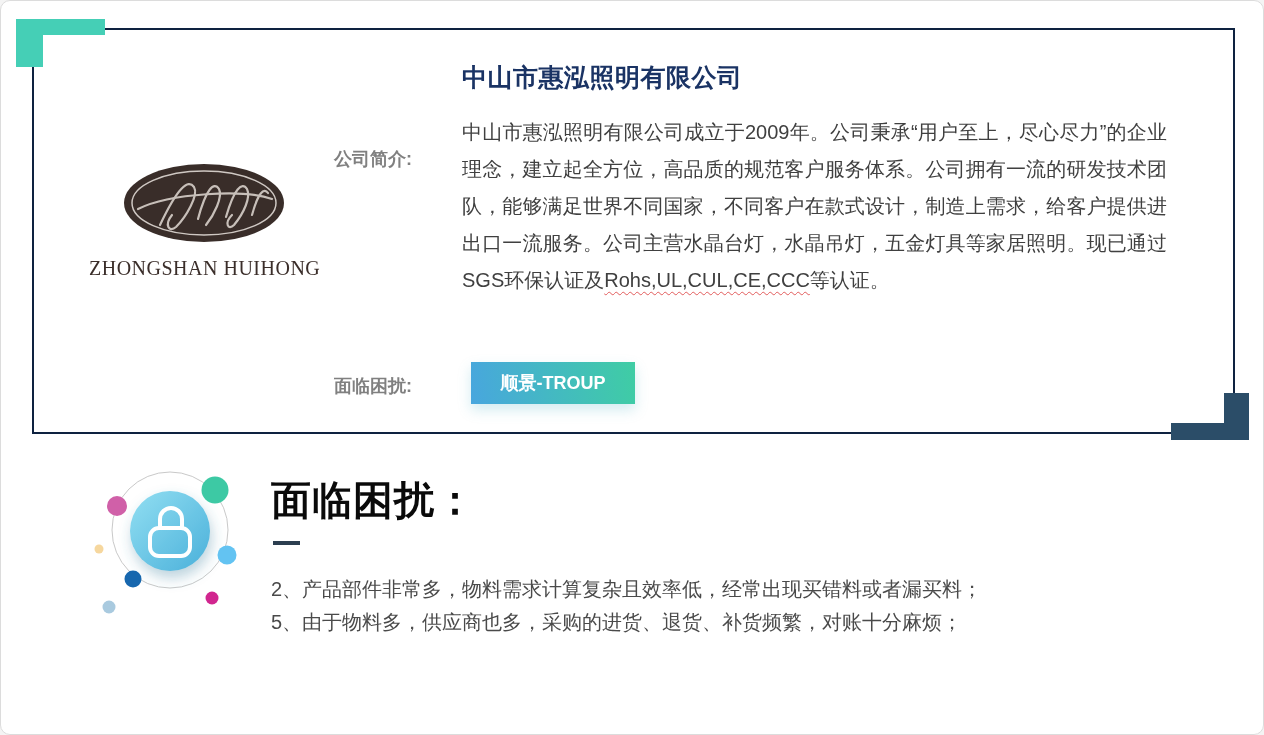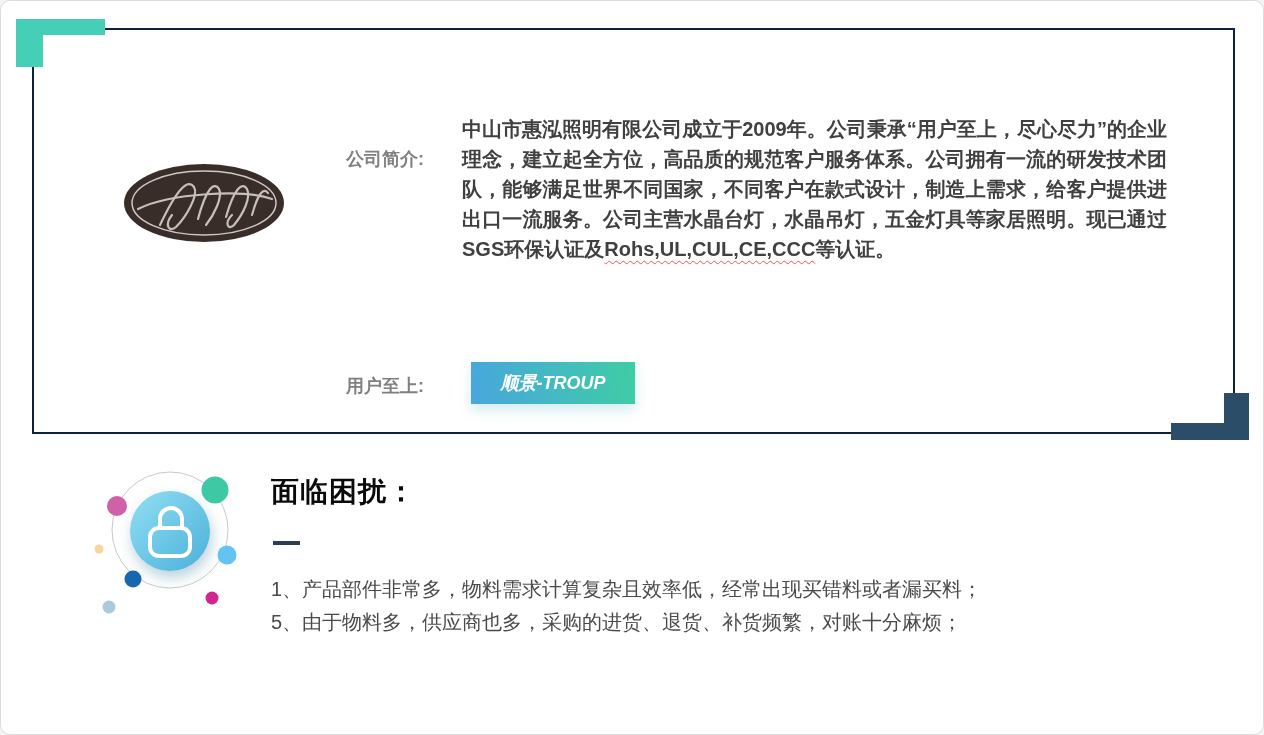--- a/index.html
+++ b/index.html
@@ -44,55 +44,53 @@
   }
 
   .company-title {
     position: absolute; left: 428px; top: 31px;
     font-size: 25px; font-weight: 700; color: #1a3364;
     letter-spacing: 0.5px;
   }
 
   .side-label {
     position: absolute; left: 300px; width: 102px;
-    text-align: center; font-size: 18px; font-weight: 700; color: #808080;
+    text-align: left; font-size: 18px; font-weight: 700; color: #808080;
     white-space: nowrap;
   }
   .intro-label { top: 117px; }
   .product-label { top: 344px; }
 
   .intro-text {
     position: absolute; left: 428px; top: 84px; width: 705px;
-    font-size: 20px; line-height: 30px; color: #404040;
+    font-size: 20px; line-height: 37px; color: #404040;
     text-align: justify;
-    font-weight: bold;
   }
   .cert {
     text-decoration: underline wavy #e25c5c;
     text-decoration-thickness: 1px;
     text-underline-offset: 4px;
   }
 
   .product-btn {
     position: absolute; left: 437px; top: 332px;
     width: 164px; height: 42px;
     border: none; cursor: pointer;
     background: linear-gradient(80deg, #48a6de 0%, #3fcda4 100%);
     color: #ffffff; font-size: 18px; font-weight: 700;
     font-family: "Liberation Sans", "DejaVu Sans", sans-serif;
     box-shadow: 0 6px 12px rgba(80, 180, 200, 0.25);
-    font-style: italic;
   }
 
   
   .icon-cluster { position: absolute; left: 85px; top: 455px; width: 175px; height: 180px; }
 
   .troubles-heading {
     position: absolute; left: 270px; top: 472px;
-    font-size: 28px; font-weight: 800; color: #0a0a0a;
+    font-size: 40px; font-weight: 800; color: #0a0a0a;
     letter-spacing: 1px;
   }
   .heading-dash {
     position: absolute; left: 272px; top: 540px;
     width: 27px; height: 4px; background: #2c3e50;
   }
 
   .troubles-list {
     position: absolute; left: 270px; top: 572px; width: 920px;
     font-size: 20px; color: #4a4a4a;
@@ -114,28 +112,30 @@
         <ellipse cx="82" cy="40" rx="80" ry="39" fill="#392d29"></ellipse>
         <ellipse cx="82" cy="40" rx="72" ry="32" fill="none" stroke="#cfc8c3" stroke-width="1.5"></ellipse>
         <g fill="none" stroke="#c7bfb9" stroke-width="2.2" stroke-linecap="round">
           <path d="M16,46 C48,30 122,26 150,36"></path>
           <path d="M38,62 C56,24 66,16 72,24 C77,32 64,54 54,64 C47,70 42,62 50,52"></path>
           <path d="M76,56 C84,26 92,18 97,26 C101,34 92,52 84,62"></path>
           <path d="M104,54 C112,26 120,18 125,26 C129,34 122,50 112,62 C106,68 102,60 110,52"></path>
           <path d="M130,52 C136,30 142,24 146,30"></path>
         </g>
       </svg>
+      <div class="logo-text">ZHONGSHAN HUIHONG</div>
     </div>
 
+    <h1 class="company-title">中山市惠泓照明有限公司</h1>
 
     <div class="side-label intro-label">公司简介:</div>
 
     <p class="intro-text"><span>中山市惠泓照明有限公司成立于2009年。公司秉承“用户至上，尽心尽力”的企业理念，建立起全方位，高品质的规范客户服务体系。公司拥有一流的研发技术团队，能够满足世界不同国家，不同客户在款式设计，制造上需求，给客户提供进出口一流服务。公司主营水晶台灯，水晶吊灯，五金灯具等家居照明。现已通过SGS环保认证及</span><span class="cert">Rohs,UL,CUL,CE,CCC</span><span>等认证。</span></p>
 
-    <div class="side-label product-label">用户至上:</div>
+    <div class="side-label product-label">面临困扰:</div>
 
     <button class="product-btn">顺景-TROUP</button>
 
   </div>
 
   <div class="corner-slate-h"></div>
   <div class="corner-slate-v"></div>
 
   <div class="icon-cluster">
     <svg width="175" height="180" viewBox="0 0 175 180">
@@ -165,17 +165,17 @@
       <circle cx="141" cy="99" r="9.5" fill="#63c3f2"></circle>
       <circle cx="126" cy="142" r="6.5" fill="#d1268f"></circle>
       <circle cx="23" cy="151" r="6.5" fill="#a9cadf"></circle>
     </svg>
   </div>
 
   <h2 class="troubles-heading">面临困扰：</h2>
   <div class="heading-dash"></div>
 
   <div class="troubles-list">
-    <div class="trouble-item">1、产品部件非常多，物料需求计算复杂且效率低，经常出现买错料或者漏买料；</div>
+    <div class="trouble-item">2、产品部件非常多，物料需求计算复杂且效率低，经常出现买错料或者漏买料；</div>
     <div class="trouble-item">5、由于物料多，供应商也多，采购的进货、退货、补货频繁，对账十分麻烦；</div>
   </div>
 
 </div>
 
 </body></html>

